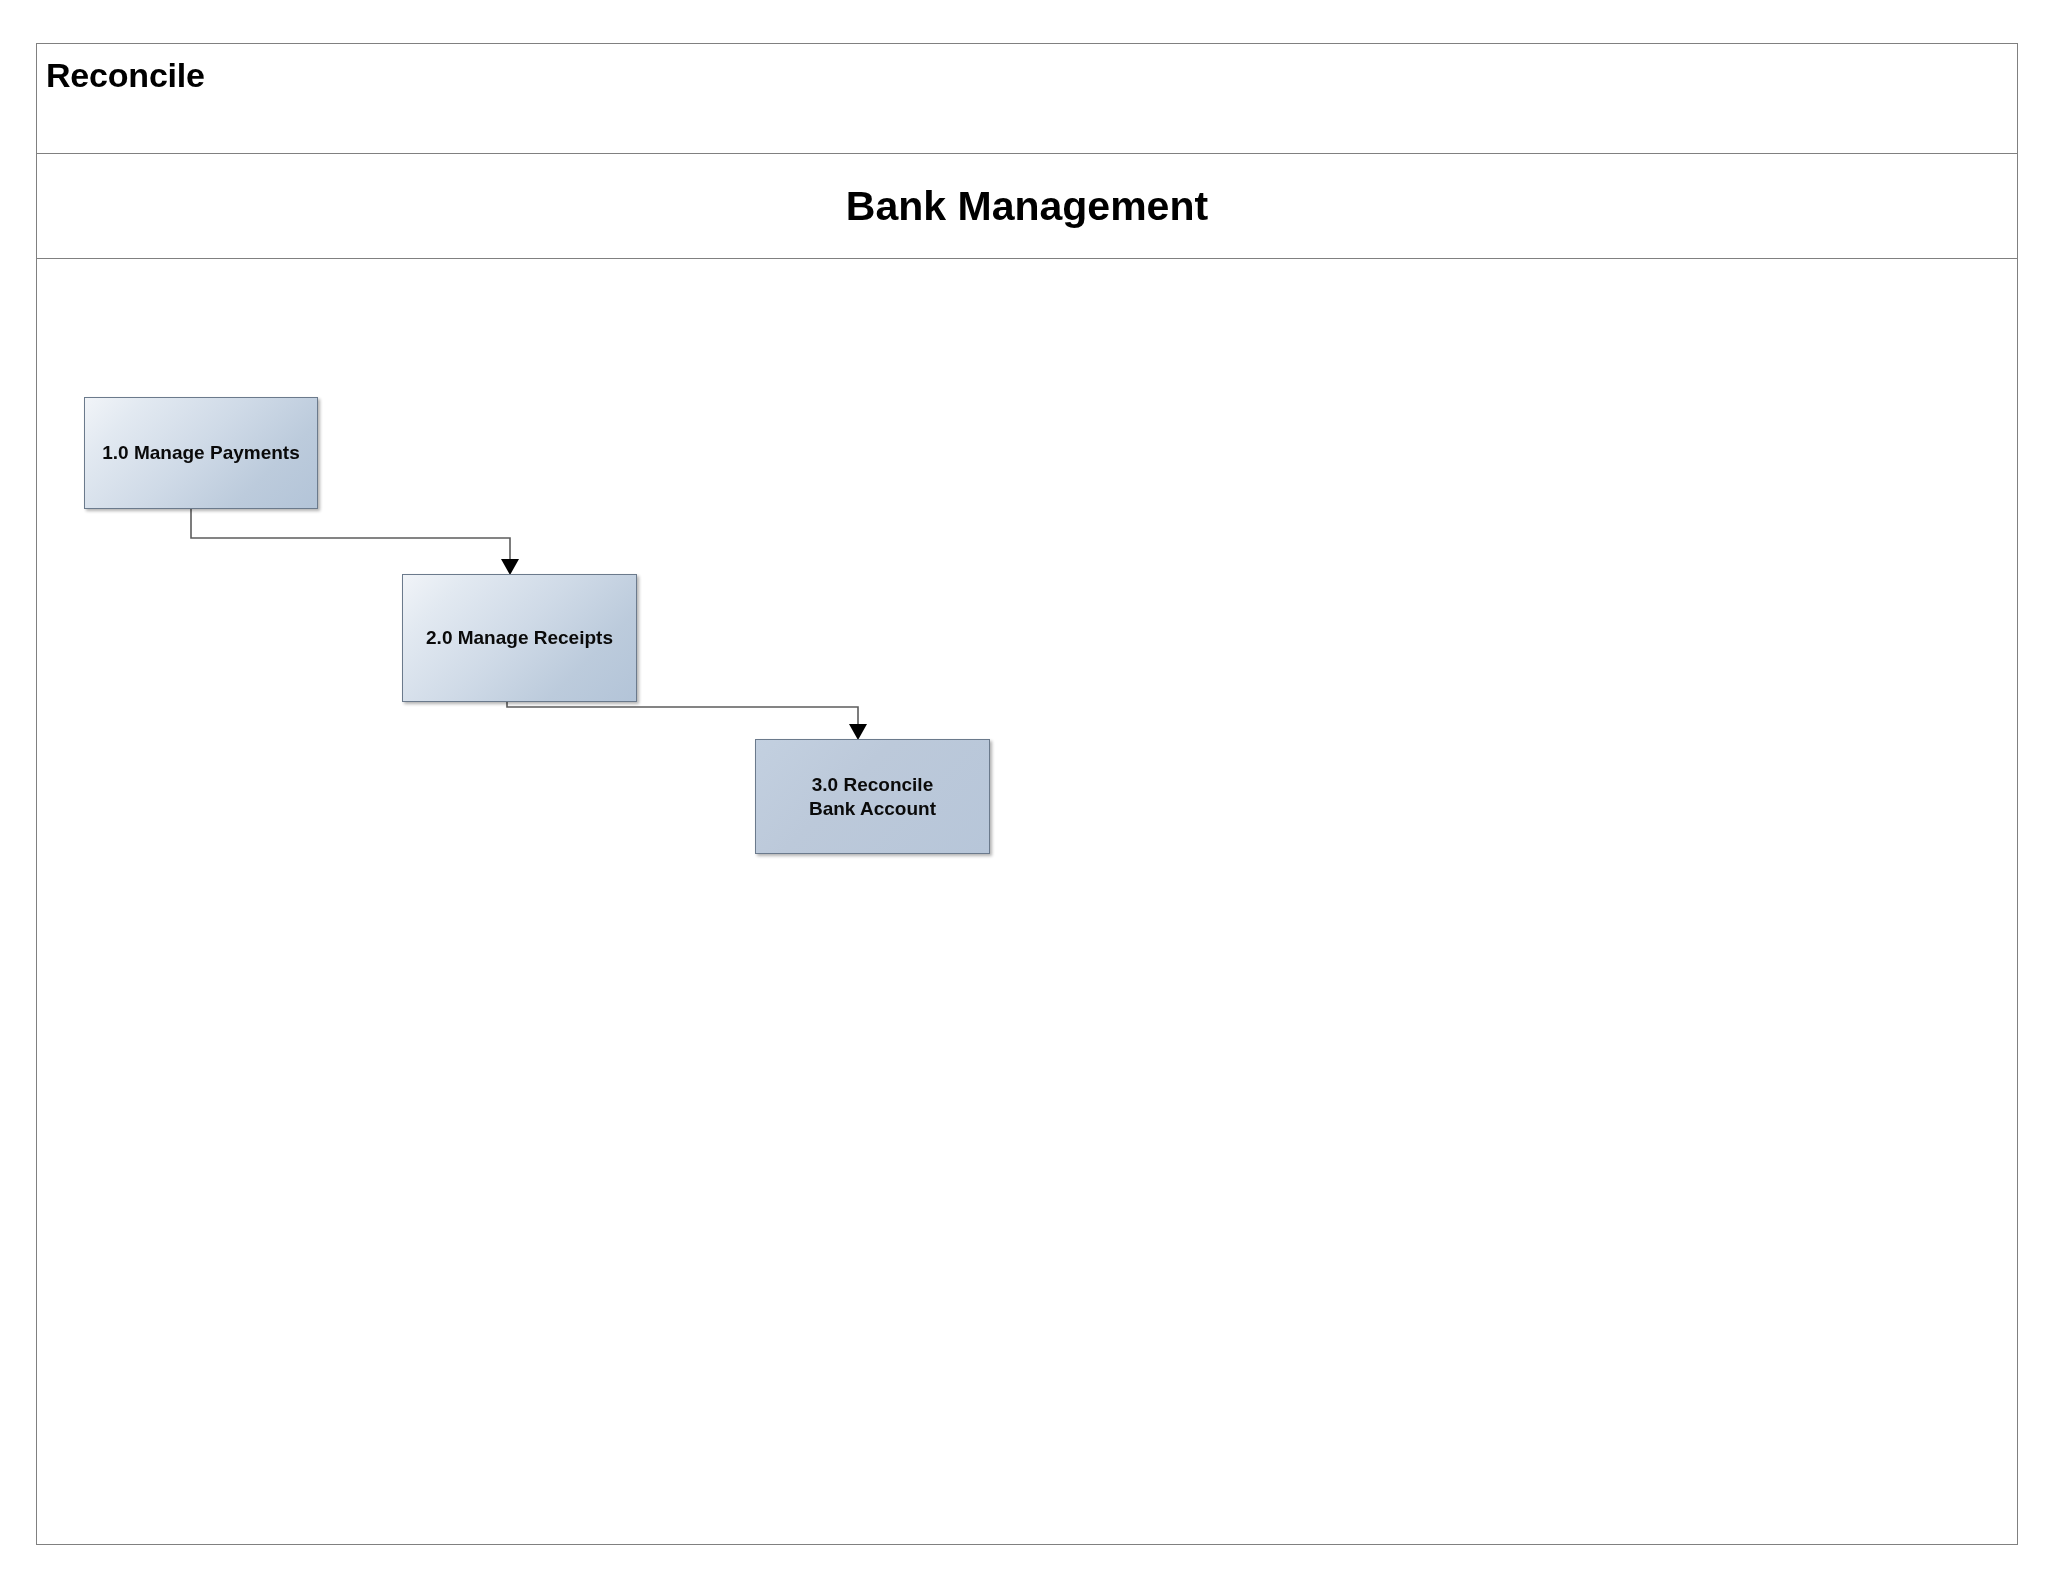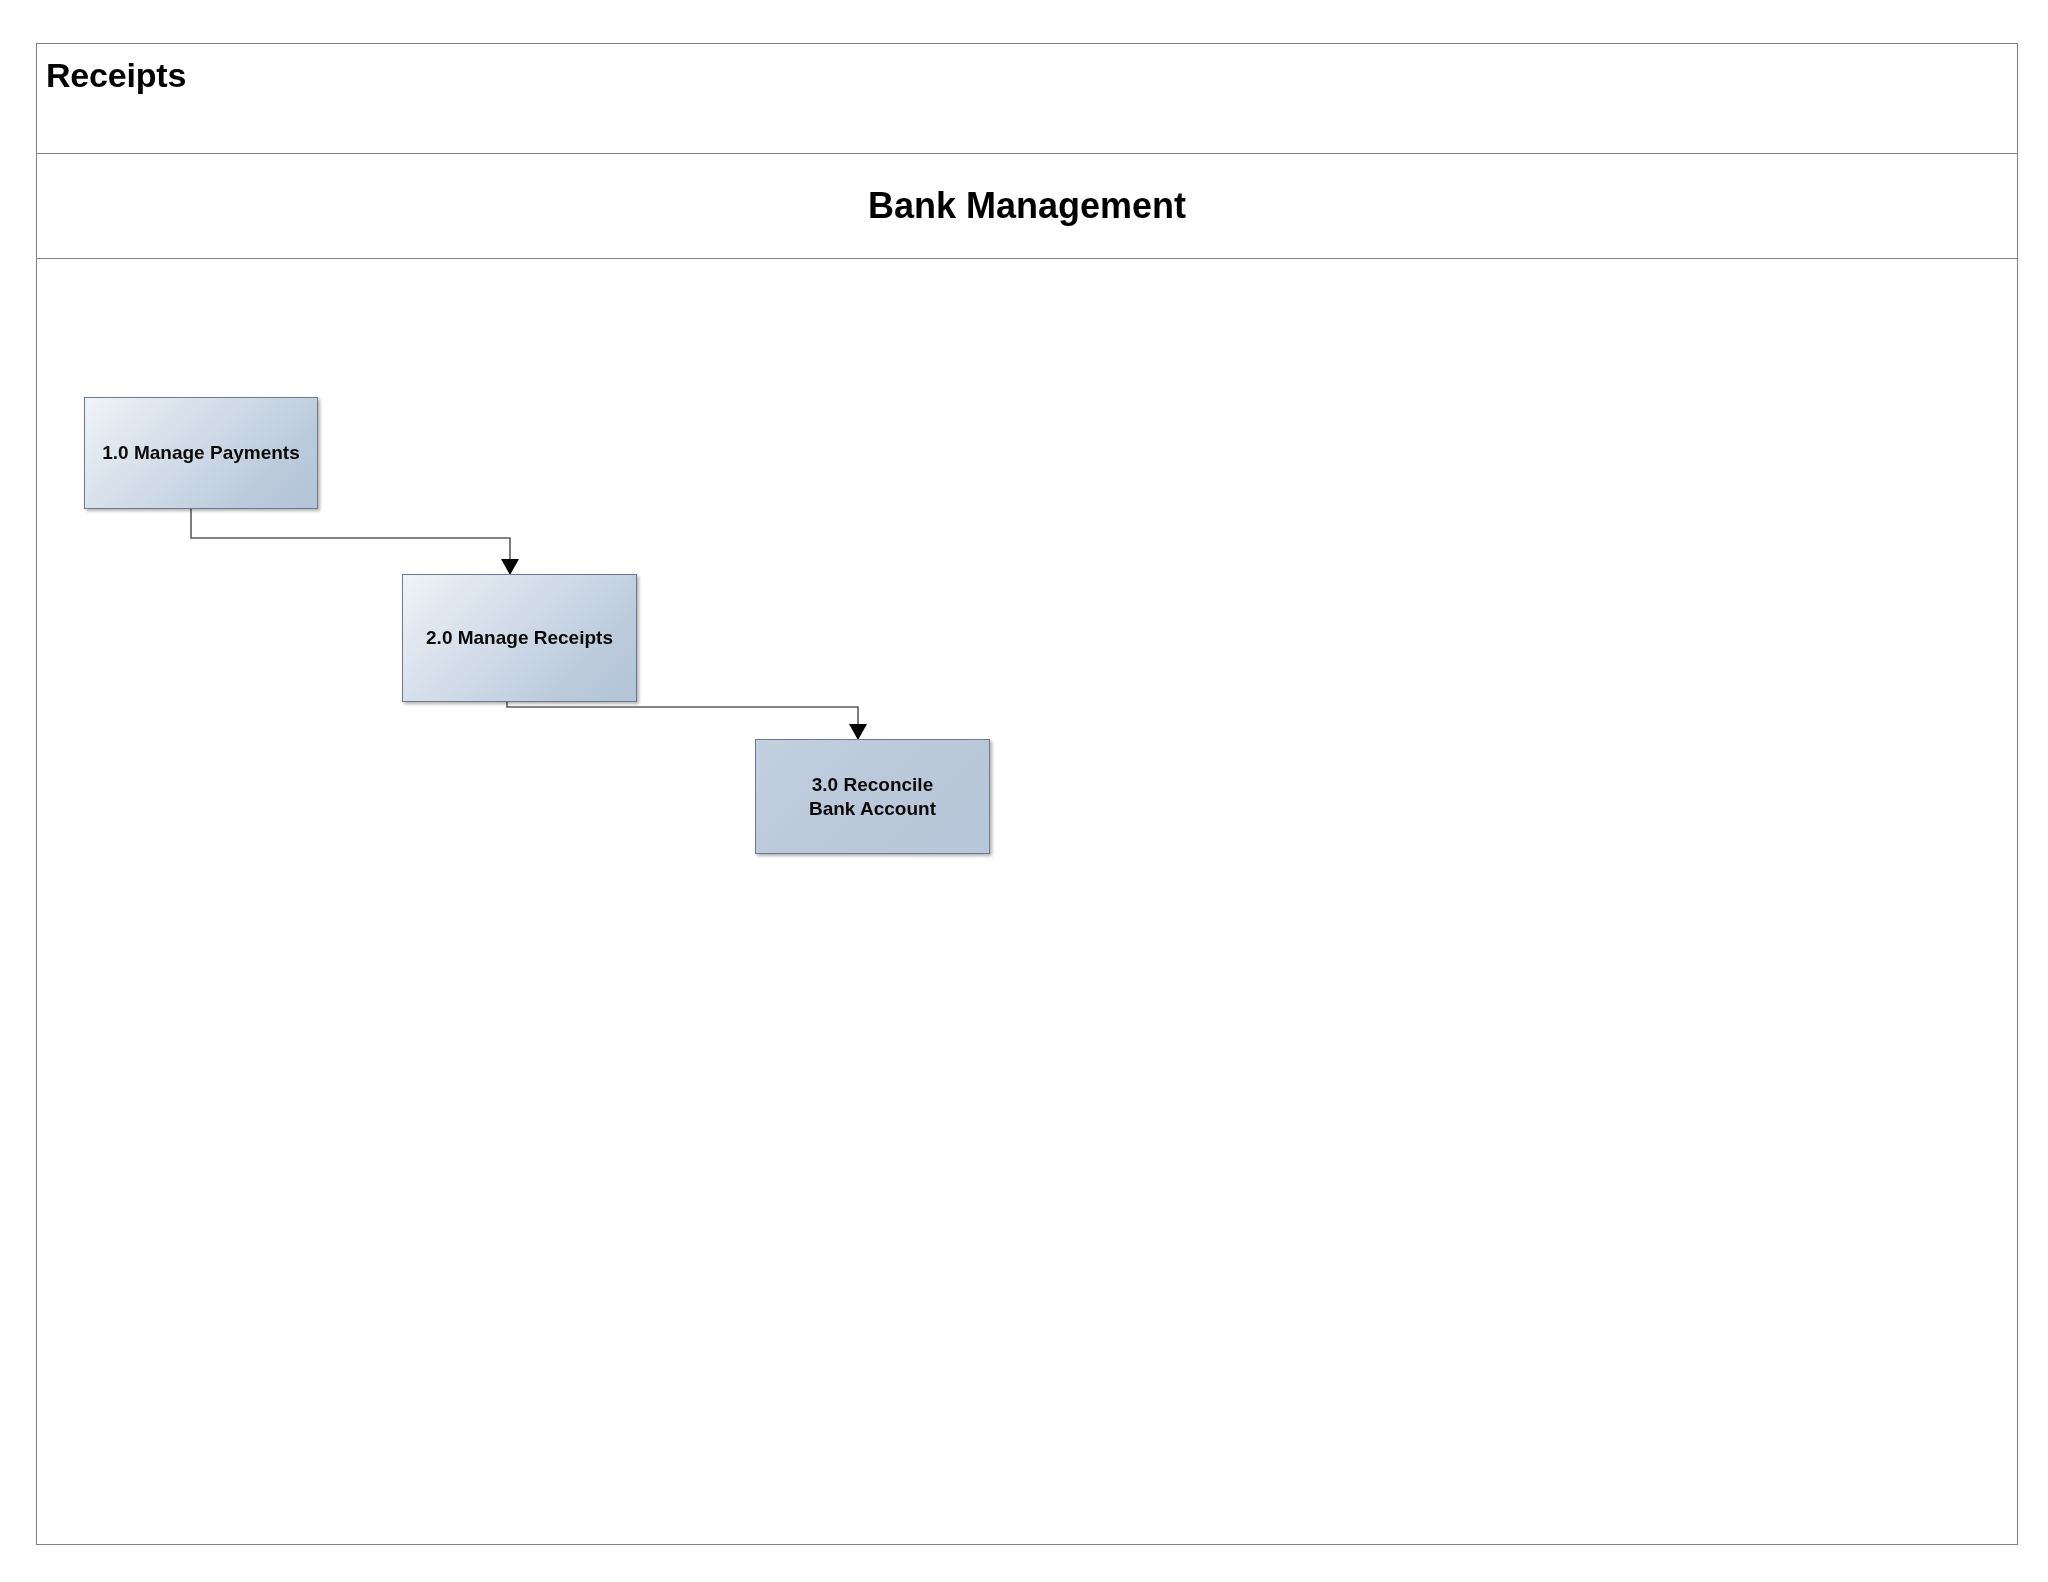--- a/index.html
+++ b/index.html
@@ -54,21 +54,21 @@
     top: 110px;
     width: 100%;
     height: 105px;
     border-bottom: 1px solid #808080;
     box-sizing: border-box;
     display: flex;
     align-items: center;
     justify-content: center;
   }
   .diagram-title {
-    font-size: 36px;
+    font-size: 41px;
     font-weight: bold;
     color: #000000;
     text-align: center;
     white-space: nowrap;
   }
 
   
   .band-canvas {
     position: absolute;
     left: 0;
@@ -130,21 +130,21 @@
   .conn-head {
     fill: #000000;
   }
 </style>
 </head>
 <body>
 
 <div class="page-frame">
 
   <div class="band-overview">
-    <div class="overview-title">Receipts</div>
+    <div class="overview-title">Reconcile</div>
   </div>
 
   <div class="band-title">
     <div class="diagram-title">Bank Management</div>
   </div>
 
   <div class="band-canvas">
 
     <svg class="conn-svg" viewBox="0 0 1980 1285" preserveAspectRatio="none">
 

